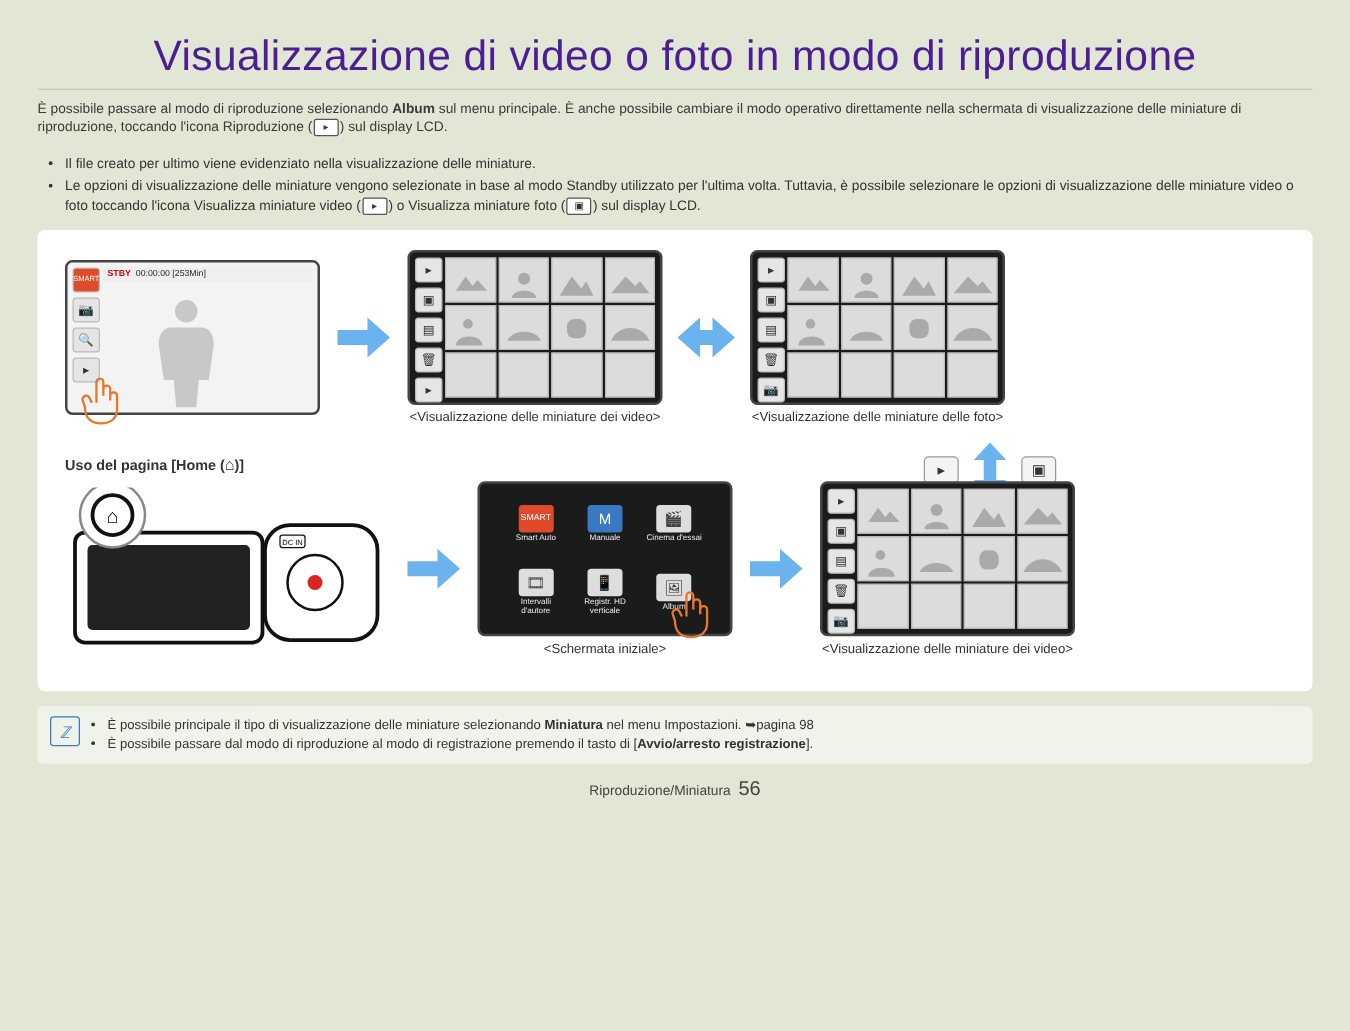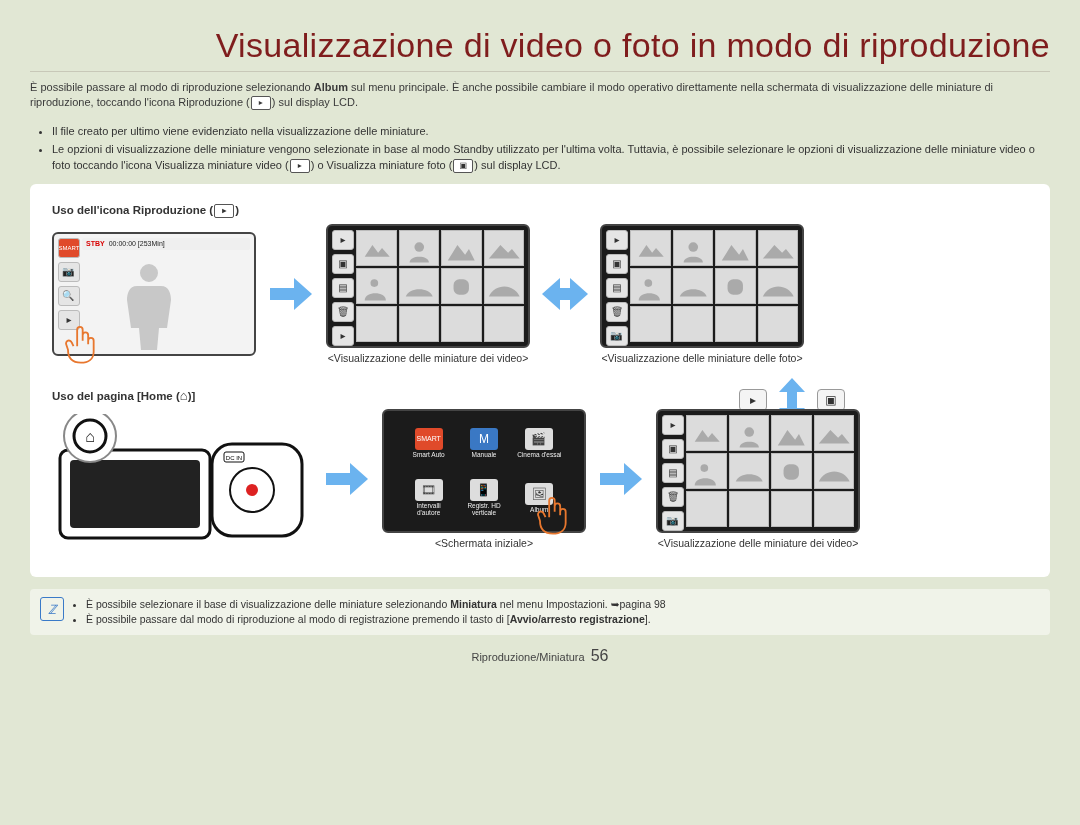--- a/index.html
+++ b/index.html
@@ -1,17 +1,17 @@
 <!DOCTYPE html>
 <html><head>
 <meta charset="utf-8">
 <style>
   html,body{margin:0;padding:0;font-family:Arial,Helvetica,sans-serif;background:#e1e7d4;color:#333;}
   .page{width:1080px;height:825px;position:relative;box-sizing:border-box;padding:26px 30px 18px;}
-  .title{font-size:34px;font-weight:300;color:#7f1d1d;text-align:right;margin:0 0 8px;letter-spacing:.3px;border-bottom:1px solid #c8c8b8;padding-bottom:6px;}
+  .title{font-size:34px;font-weight:300;color:#4c1d95;text-align:center;margin:0 0 8px;letter-spacing:.3px;border-bottom:1px solid #c8c8b8;padding-bottom:6px;}
   .subtitle{color:#1a82e2;font-size:22px;font-weight:400;margin:10px 0 12px;}
   .intro{font-size:11px;line-height:1.35;color:#3a3a3a;margin:0 0 14px;}
   ul.bullets{margin:2px 0 10px 22px;padding:0;font-size:11px;line-height:1.45;}
   ul.bullets li{margin-bottom:2px;}
   .mini-icon{display:inline-flex;align-items:center;justify-content:center;width:18px;height:12px;border:1px solid #555;border-radius:2px;font-size:8px;vertical-align:middle;margin:0 1px;background:#fff;}
   .panel{background:#fff;border-radius:6px;padding:16px 22px 14px;margin-top:8px;}
   .sect-label{font-size:11.5px;font-weight:700;margin:4px 0 6px;}
   .row{display:flex;align-items:center;gap:12px;margin-bottom:14px;}
   .arrow{width:46px;height:36px;position:relative;}
   .arrow svg{width:100%;height:100%;}
@@ -51,23 +51,20 @@
   </p>
   <ul class="bullets">
     <li>Il file creato per ultimo viene evidenziato nella visualizzazione delle miniature.</li>
     <li>
       <span>Le opzioni di visualizzazione delle miniature vengono selezionate in base al modo Standby utilizzato per l'ultima volta. Tuttavia, è possibile selezionare le opzioni di visualizzazione delle miniature video o foto toccando l'icona Visualizza miniature video (</span><span class="mini-icon">▸</span><span>) o Visualizza miniature foto (</span><span class="mini-icon">▣</span><span>) sul display LCD.</span>
     </li>
   </ul>
 
   <div class="panel">
 
-    <div class="sect-label">
-      <span>Uso dell'icona Riproduzione (</span><span class="mini-icon">▸</span><span>)</span>
-    </div>
 
     <div class="row">
 
       <div class="col">
         <div class="screen" style="width:200px;height:120px;background:#f3f3f3;">
           <div class="side-col">
             <div class="ic-box" style="background:#e04a2a;color:#fff;font-size:6px;">SMART</div>
             <div class="ic-box">📷</div>
             <div class="ic-box">🔍</div>
             <div class="ic-box">▸</div>
@@ -363,21 +360,21 @@
           </div>
         </div>
         <div class="caption">&lt;Visualizzazione delle miniature dei video&gt;</div>
       </div>
     </div>
   </div>
 
   <div class="note-box">
     <div class="note-icon">ℤ</div>
     <ul>
-      <li><span>È possibile selezionare il base di visualizzazione delle miniature selezionando </span><b>Miniatura</b><span> nel menu Impostazioni. ➥pagina 98</span></li>
+      <li><span>È possibile principale il tipo di visualizzazione delle miniature selezionando </span><b>Miniatura</b><span> nel menu Impostazioni. ➥pagina 98</span></li>
       <li><span>È possibile passare dal modo di riproduzione al modo di registrazione premendo il tasto di [</span><b>Avvio/arresto registrazione</b><span>].</span></li>
     </ul>
   </div>
 
   <div class="footer">
     <span>Riproduzione/Miniatura</span>&nbsp;&nbsp;<span style="font-size:16px;">56</span>
   </div>
 </div>
 
 </body></html>

